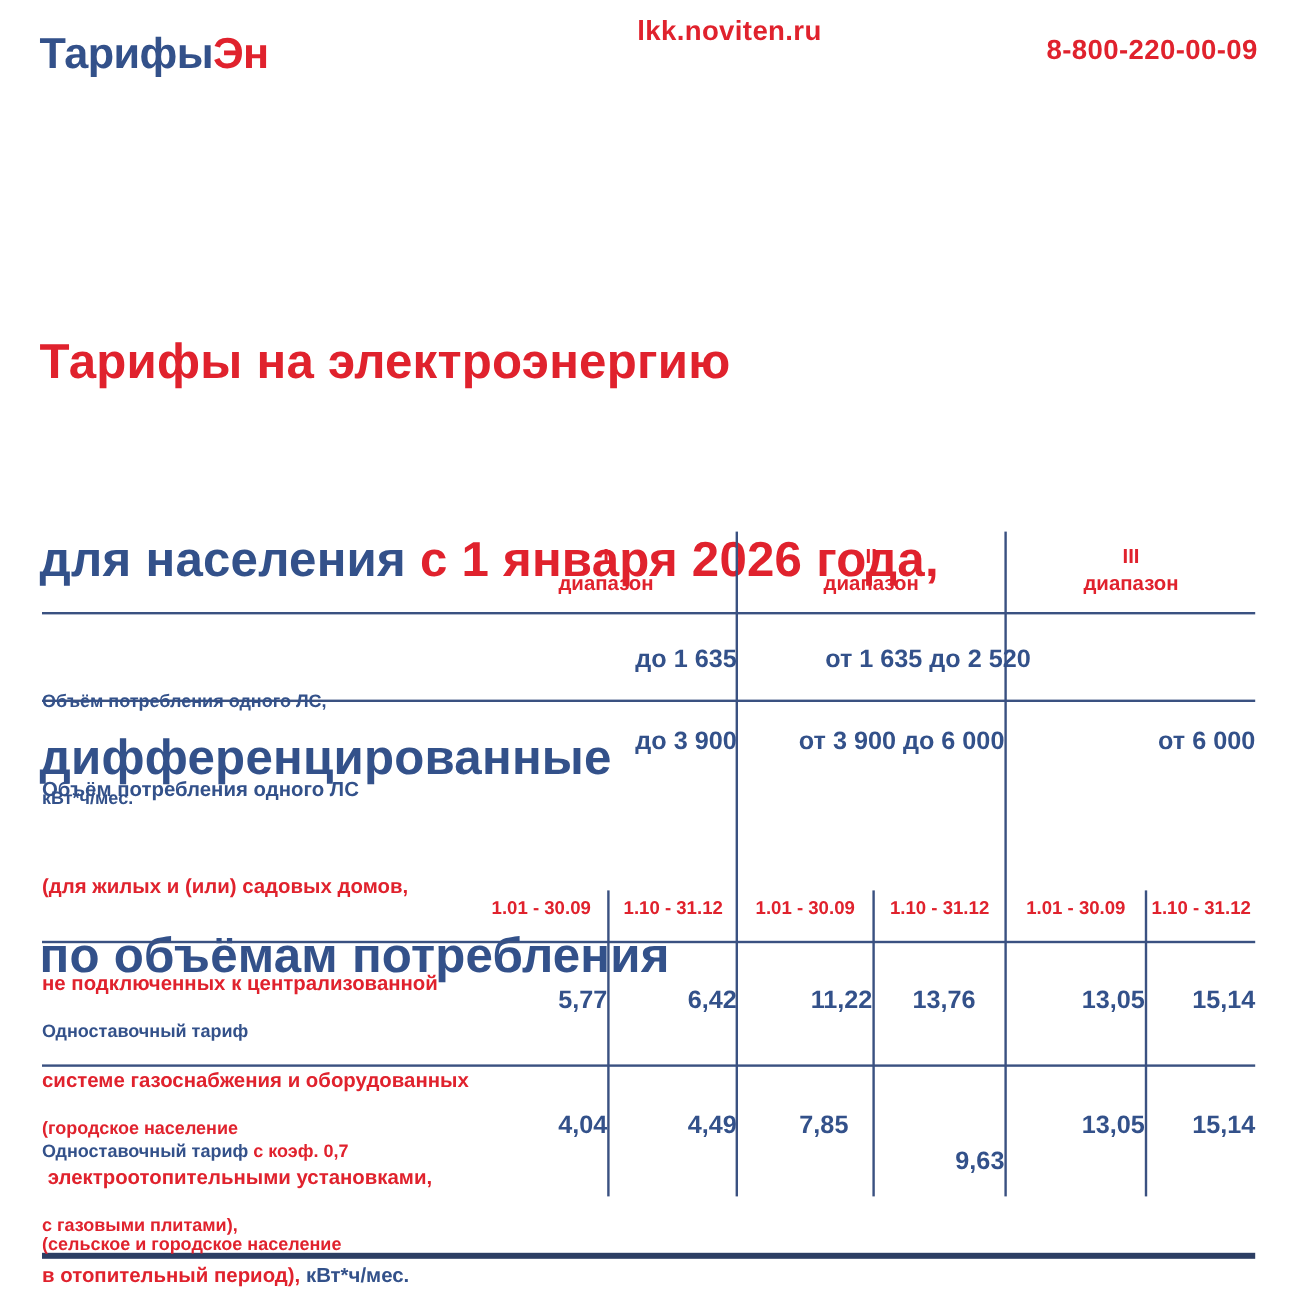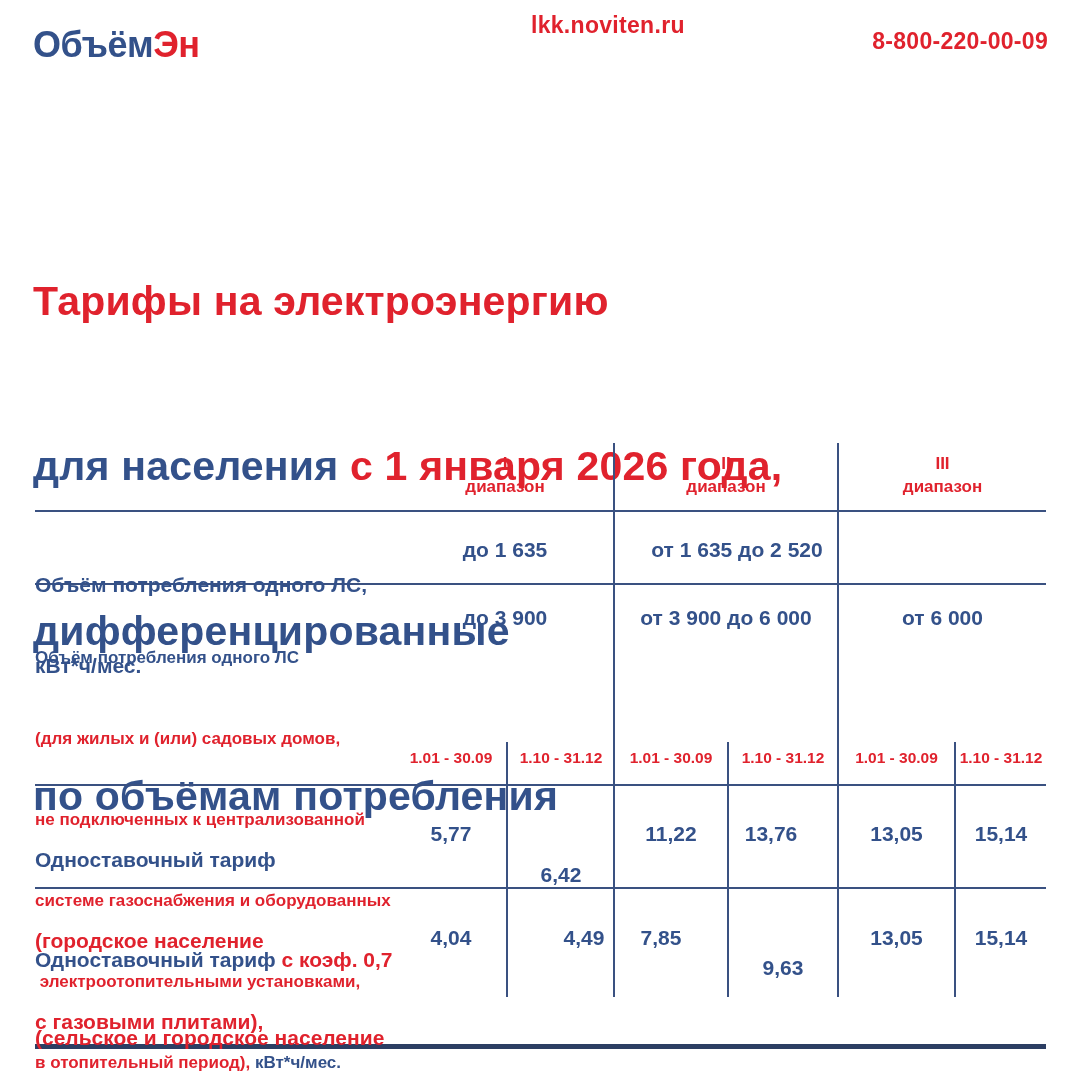--- a/index.html
+++ b/index.html
@@ -23,32 +23,32 @@
   .site{left:531px;top:12px;font-size:23px;letter-spacing:0.3px;}
   .phone{right:32px;top:28px;font-size:23px;letter-spacing:0.3px;}
   
   .title{left:33px;top:164px;font-size:41px;line-height:55px;letter-spacing:0.2px;white-space:pre-wrap;}
   
   .vline{width:2px;background:var(--line);}
   .hline{height:2px;background:var(--line);}
   .thickline{height:5px;background:var(--thick);}
   .diap{top:452px;font-size:17px;line-height:23px;color:var(--red);text-align:center;}
   .rowlabel{left:35px;width:375px;white-space:pre-wrap;}
-  .val{font-size:21px;color:var(--blue);text-align:center;}
-  .lab18{font-size:21px;line-height:27px;}
+  .val{font-size:21px;color:var(--blue);text-align:right;}
+  .lab18{font-size:15px;line-height:27px;}
   .lab17{font-size:17px;line-height:27px;}
   .period{top:749px;font-size:15.5px;color:var(--red);text-align:center;}
 </style>
 </head>
 <body>
 
 <div class="poster">
 
   <div class="abs logo">
-    <span class="blue">Объём</span><span class="red">Эн</span>
+    <span class="blue">Тарифы</span><span class="red">Эн</span>
   </div>
   <div class="abs site red">lkk.noviten.ru</div>
   <div class="abs phone red">8-800-220-00-09</div>
 
   <div class="abs title">
     <div><span class="red">Тарифы на электроэнергию</span></div>
     <div><span class="blue">для населения </span><span class="red">с 1 января 2026 года,</span></div>
     <div><span class="blue">дифференцированные</span></div>
     <div><span class="blue">по объёмам потребления</span></div>
   </div>
@@ -103,21 +103,21 @@
   <div class="abs period" style="left:839px;width:115px;">1.01 - 30.09</div>
   <div class="abs period" style="left:956px;width:90px;">1.10 - 31.12</div>
 
   <div class="abs rowlabel lab18" style="top:792px;">
     <div class="blue">Одноставочный тариф</div>
     <div class="red">(городское население</div>
     <div class="red">с газовыми плитами),</div>
     
   </div>
   <div class="abs val" style="left:396px;width:110px;top:822px;">5,77</div>
-  <div class="abs val" style="left:508px;width:106px;top:822px;margin-top:41px;">6,42</div>
+  <div class="abs val" style="left:508px;width:106px;top:822px;">6,42</div>
   <div class="abs val" style="left:615px;width:112px;top:822px;">11,22</div>
   <div class="abs val" style="left:729px;width:84px;top:822px;">13,76</div>
   <div class="abs val" style="left:839px;width:115px;top:822px;">13,05</div>
   <div class="abs val" style="left:956px;width:90px;top:822px;">15,14</div>
 
   <div class="abs rowlabel lab18" style="top:895px;line-height:26px;">
     <div><span class="blue">Одноставочный тариф </span><span class="red">с коэф. 0,7</span></div>
     <div class="red">(сельское и городское население</div>
     
     

